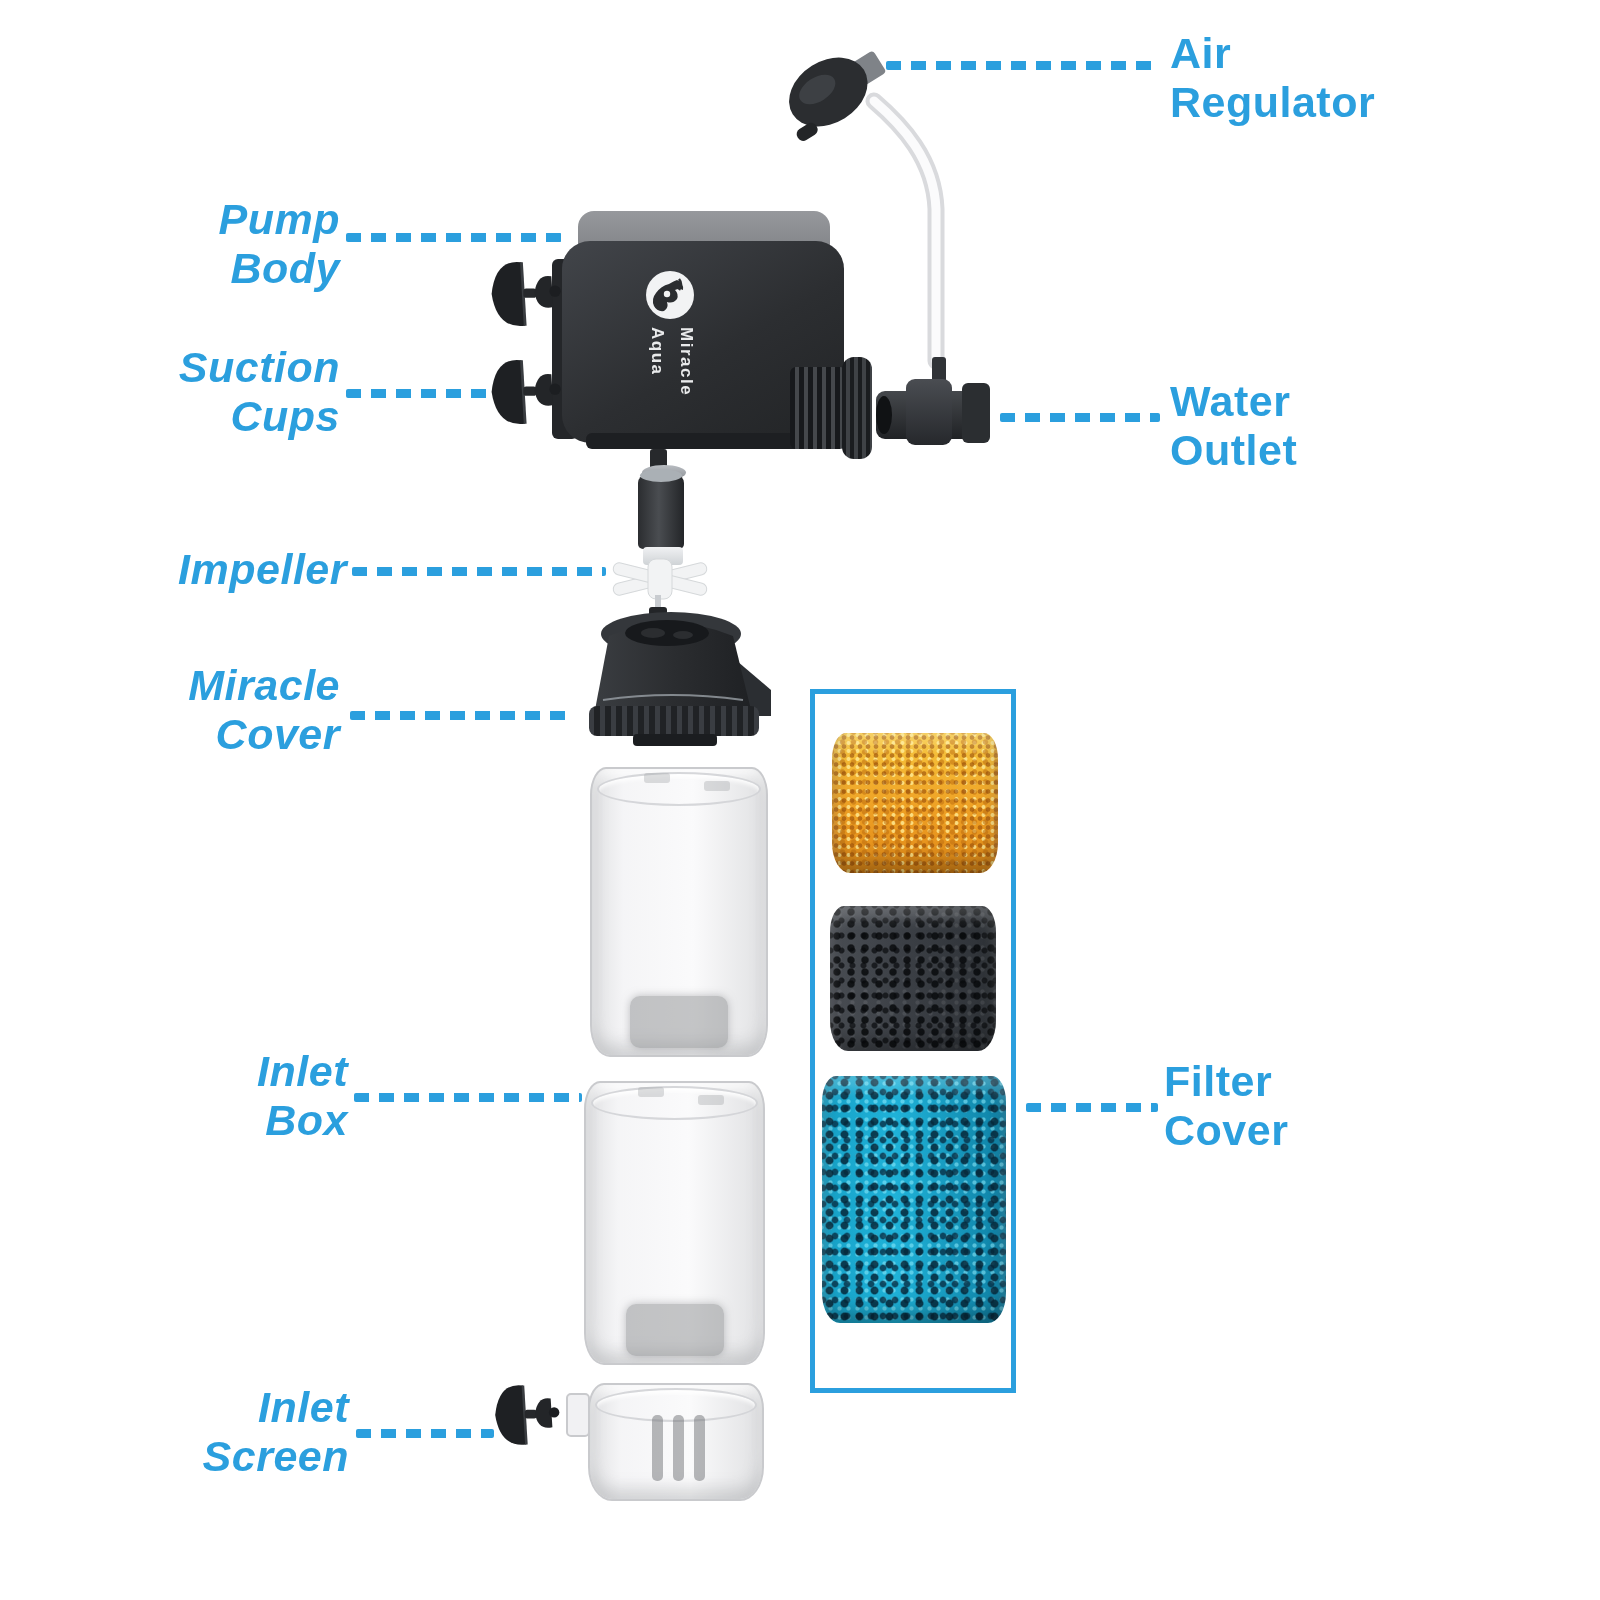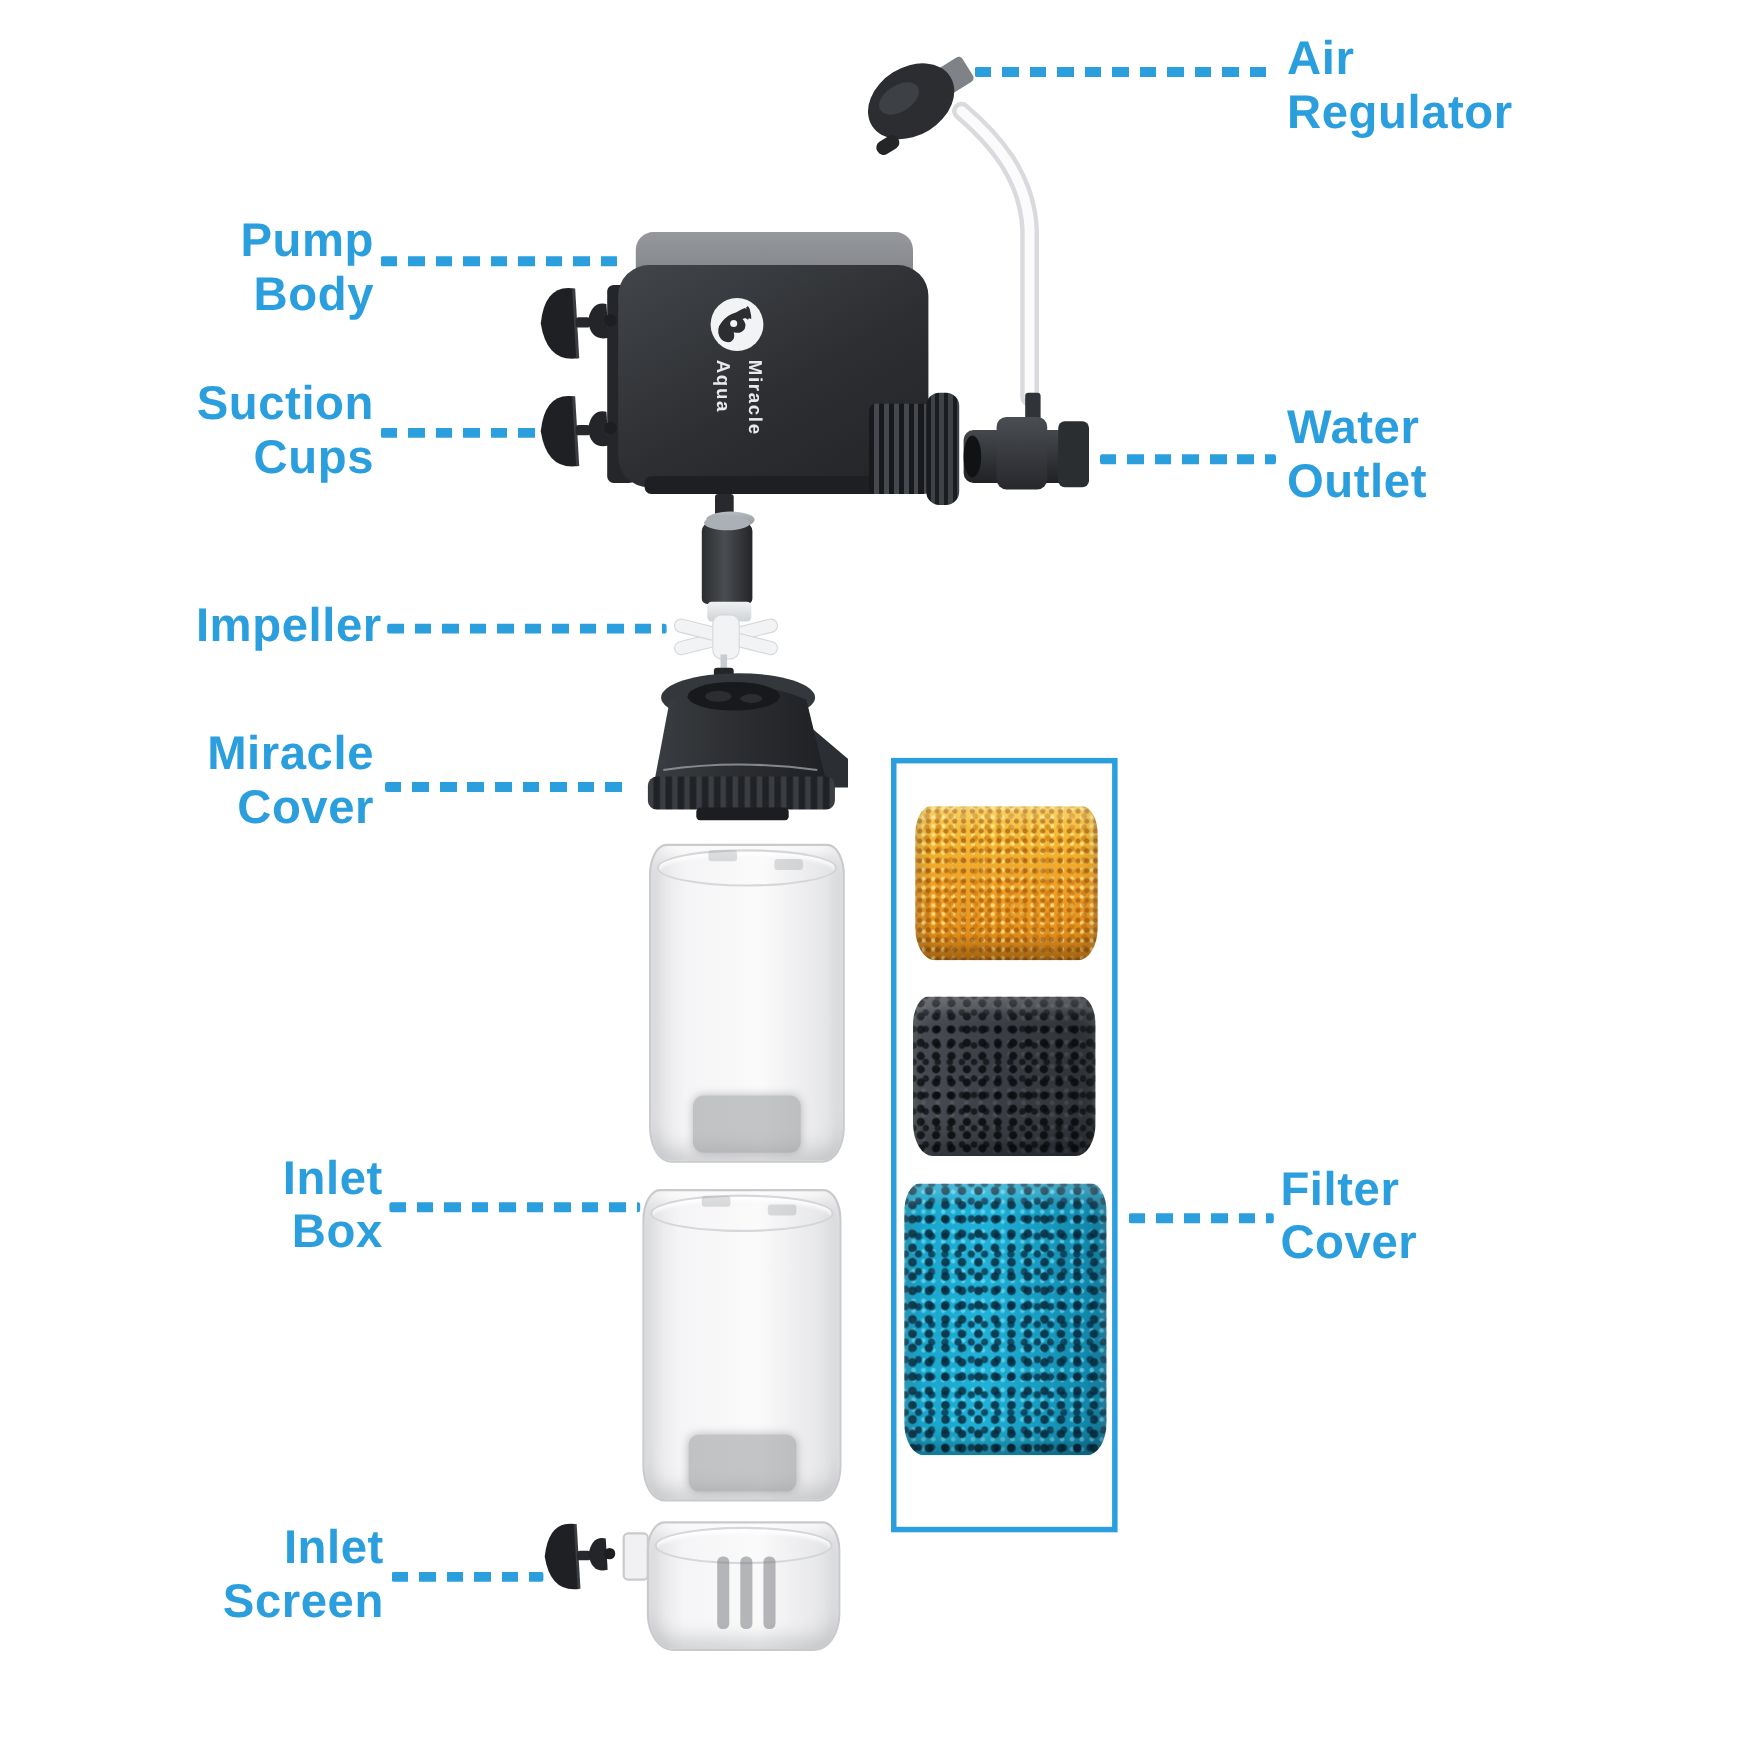--- a/index.html
+++ b/index.html
@@ -2,21 +2,21 @@
 <html style="--accent: #2b9fde; --background: #ffffff; --part-dark: #2b2d30; --sponge-yellow: #efa028; --sponge-dark: #3a3e43; --sponge-blue: #1ba4cb;"><head>
 <meta charset="utf-8">
 <style>
   html,body{margin:0;padding:0;background:#fff;}
   #stage{position:relative;width:1600px;height:1600px;background:var(--background,#fff);
          font-family:"Liberation Sans",sans-serif;overflow:hidden;margin-top:21px;}
 
   
   .lbl{position:absolute;color:var(--accent,#2b9fde);font-weight:700;font-size:43px;
        line-height:1.15;letter-spacing:.5px;}
-  .lbl.r{text-align:right;}
+  .lbl.r{text-align:right;font-style:italic;}
   .lbl.l{text-align:left;}
   .dash{position:absolute;height:9px;border-radius:2px;
         background:repeating-linear-gradient(90deg,var(--accent,#2b9fde) 0 15px,transparent 15px 25px);}
 
   
   .box{position:absolute;box-sizing:border-box;border:2px solid #c9cacd;
        border-radius:16px 16px 20px 20px / 28px 28px 32px 32px;
        background:linear-gradient(90deg,rgba(205,206,209,.6),rgba(243,243,245,.85) 18%,rgba(250,250,251,.92) 58%,rgba(208,209,212,.65));
        box-shadow:inset 0 -10px 16px rgba(115,117,121,.28), inset 0 6px 8px rgba(255,255,255,.8);}
   .box .rim{position:absolute;left:5px;right:5px;top:3px;height:30px;border-radius:50%;
@@ -99,21 +99,21 @@
   <div class="dash" style="left:1000px;top:392px;width:160px"></div>
   <div class="dash" style="left:352px;top:546px;width:254px"></div>
   <div class="dash" style="left:350px;top:690px;width:222px"></div>
   <div class="dash" style="left:354px;top:1072px;width:228px"></div>
   <div class="dash" style="left:1026px;top:1082px;width:132px"></div>
   <div class="dash" style="left:356px;top:1408px;width:138px"></div>
 
   <div class="lbl l" style="left:1170px;top:8px;width:250px">Air Regulator</div>
   <div class="lbl r" style="left:128px;top:174px;width:212px">Pump Body</div>
   <div class="lbl r" style="left:128px;top:322px;width:212px">Suction Cups</div>
-  <div class="lbl l" style="left:1170px;top:344px;width:200px">Water Outlet</div>
+  <div class="lbl l" style="left:1170px;top:356px;width:200px">Water Outlet</div>
   <div class="lbl r" style="left:125px;top:524px;width:222px">Impeller</div>
   <div class="lbl r" style="left:110px;top:640px;width:230px">Miracle Cover</div>
   <div class="lbl r" style="left:170px;top:1026px;width:178px">Inlet Box</div>
   <div class="lbl l" style="left:1164px;top:1036px;width:200px">Filter Cover</div>
   <div class="lbl r" style="left:145px;top:1362px;width:204px">Inlet Screen</div>
 
   <div class="part" style="left:578px;top:190px;width:252px;height:50px;border-radius:16px 16px 4px 4px;
        background:linear-gradient(180deg,#96989c,#7d8084)"></div>
   <div class="part" style="left:552px;top:238px;width:26px;height:180px;border-radius:6px;background:#242629"></div>
   <div class="part" style="left:562px;top:220px;width:282px;height:202px;border-radius:28px;

